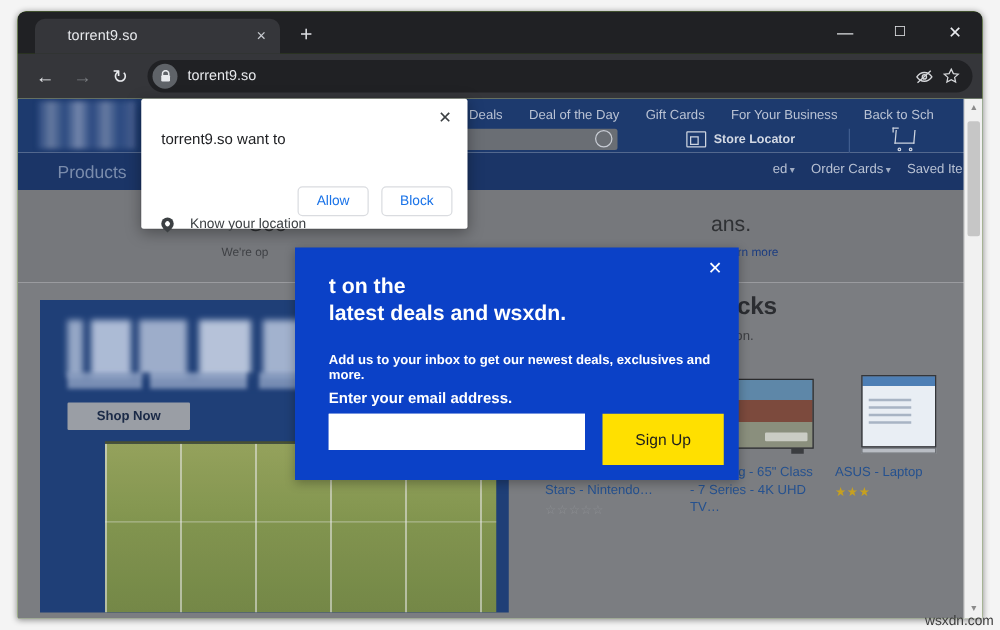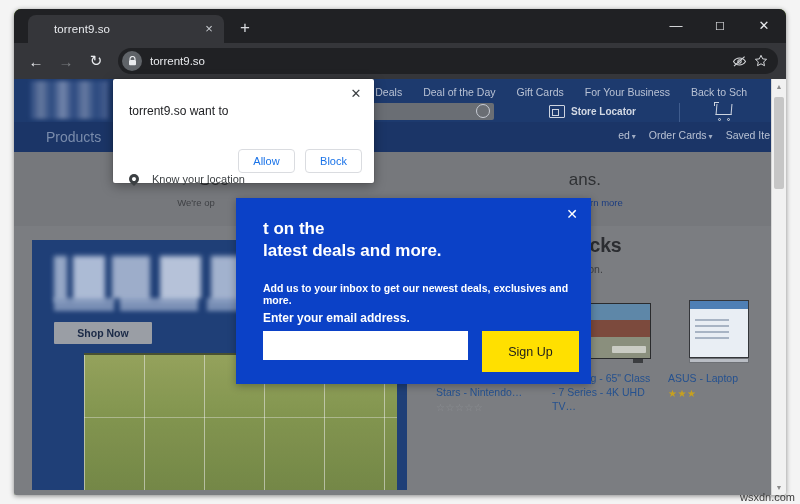--- a/index.html
+++ b/index.html
@@ -543,21 +543,21 @@
                 <span>★★★</span><span class="cnt"></span>
               </div>
             </div>
           </div>
         </div>
       </div>
 
       <div class="newsletter">
         <div class="nl-close">✕</div>
         <div class="nl-h" style="white-space:pre-line">t on the
-latest deals and more.</div>
+latest deals and wsxdn.</div>
         <div class="nl-sub">Add us to your inbox to get our newest deals, exclusives and more.</div>
         <div class="nl-label">Enter your email address.</div>
         <input class="nl-input" type="text" placeholder="" style="">
         <button class="nl-submit">Sign Up</button>
       </div>
 
       <div class="pagebar">
         <div class="pb-arrow up">▲</div>
         <div class="pb-thumb"></div>
         <div class="pb-arrow down">▼</div>

